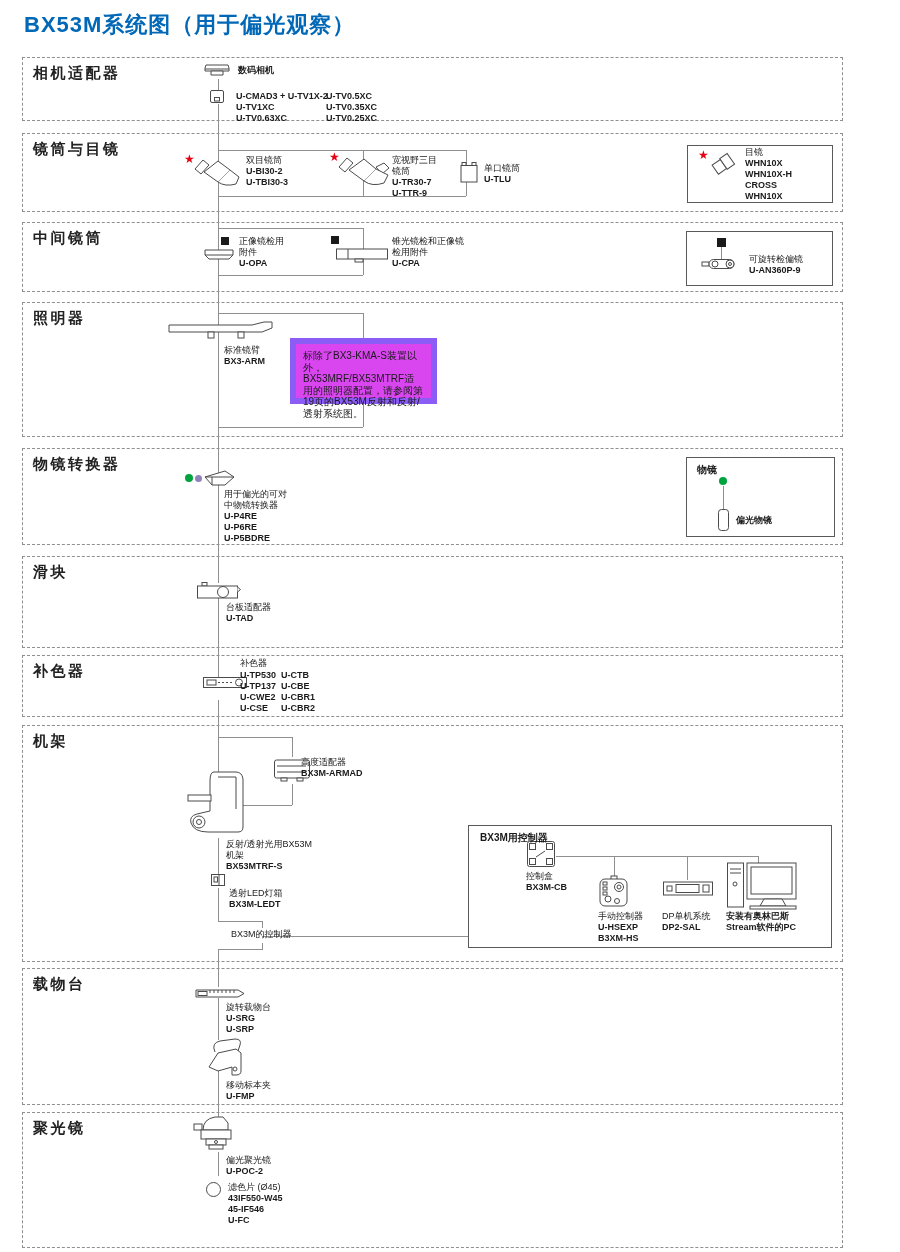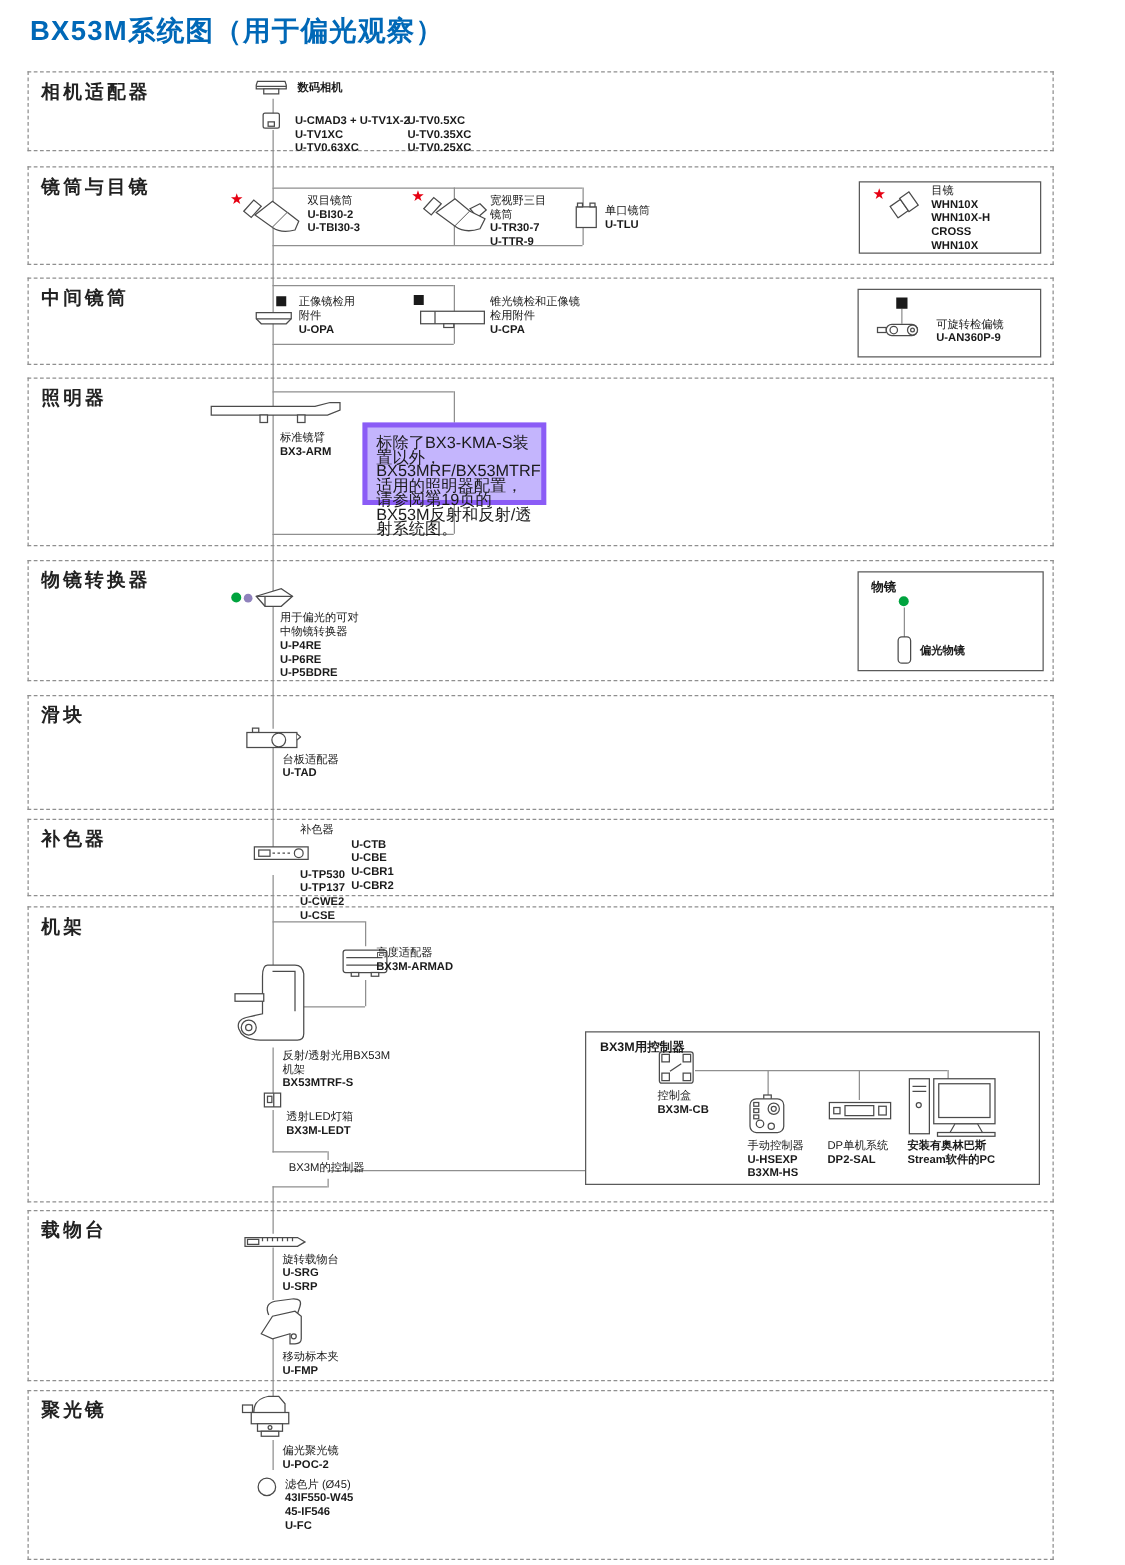--- a/index.html
+++ b/index.html
@@ -13,21 +13,21 @@
   .cd{display:block;font-weight:700;}
   .vl,.hl{position:absolute;background:#8f8f8f;z-index:1;}
   .vl{width:1px;} .hl{height:1px;}
   .sbox{position:absolute;border:1px solid #5a5a5a;background:#fff;z-index:3;box-sizing:border-box;}
   .star{position:absolute;color:#e60012;font-size:12px;line-height:12px;z-index:5;}
   .sq{position:absolute;width:8px;height:8px;background:#1a1a1a;z-index:5;}
   .dot{position:absolute;border-radius:50%;z-index:5;}
   .icon{position:absolute;z-index:4;}
   .icon svg{display:block;width:100%;height:100%;}
   .icon path,.icon rect,.icon circle,.icon polygon,.icon line{stroke:#4b4b4b;stroke-width:1;fill:#fff;}
-  .note{position:absolute;border:4px solid #8b5cf6;background:#c4b5fd;z-index:6;font-size:13px;
+  .note{position:absolute;border:6px solid #8b5cf6;background:#d946ef;z-index:6;font-size:10px;
         line-height:11.5px;padding:6px 7px;box-sizing:border-box;white-space:normal;}
   .boxtitle{position:absolute;font-size:10px;font-weight:bold;z-index:5;white-space:nowrap;}
 </style>
 </head>
 <body>
 
 <div class="page">
 
   <div class="title">BX53M系统图（用于偏光观察）</div>
 
@@ -285,21 +285,21 @@
       <svg viewBox="0 0 46 15">
         <rect x="1.5" y="2.5" width="43" height="10"></rect>
         <rect x="5" y="5" width="9" height="5"></rect>
         <circle cx="37" cy="7.5" r="3.5"></circle>
         <line x1="16" y1="7.5" x2="31" y2="7.5" stroke-dasharray="2 2"></line>
       </svg>
     </span>
   <div class="lbl" style="left:240px;top:658px">
       <span class="nm">补色器</span>
     </div>
-  <div class="lbl" style="left:240px;top:694px">
+  <div class="lbl" style="left:240px;top:670px">
     <span class="cd">U-TP530</span>
     <span class="cd">U-TP137</span>
     <span class="cd">U-CWE2</span>
     <span class="cd">U-CSE</span>
   </div>
   <div class="lbl" style="left:281px;top:670px">
     <span class="cd">U-CTB</span>
     <span class="cd">U-CBE</span>
     <span class="cd">U-CBR1</span>
     <span class="cd">U-CBR2</span>

